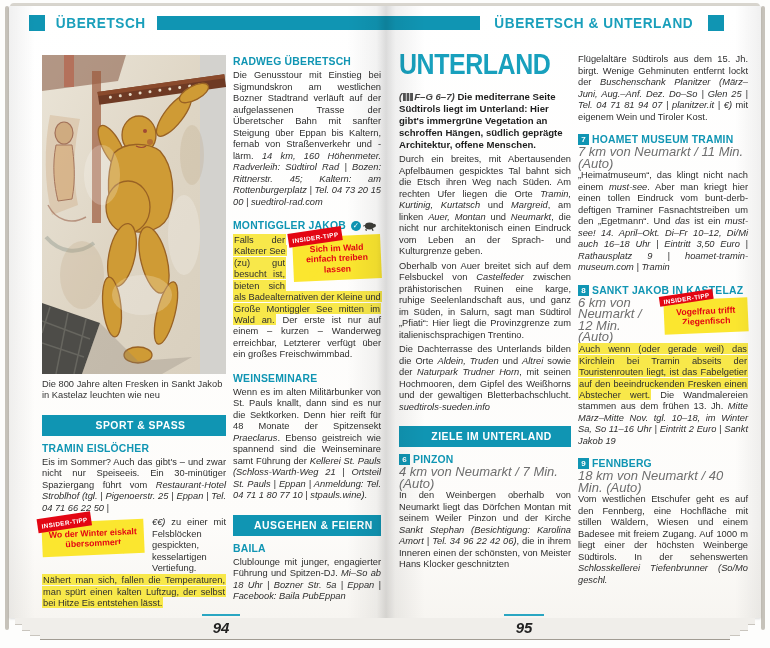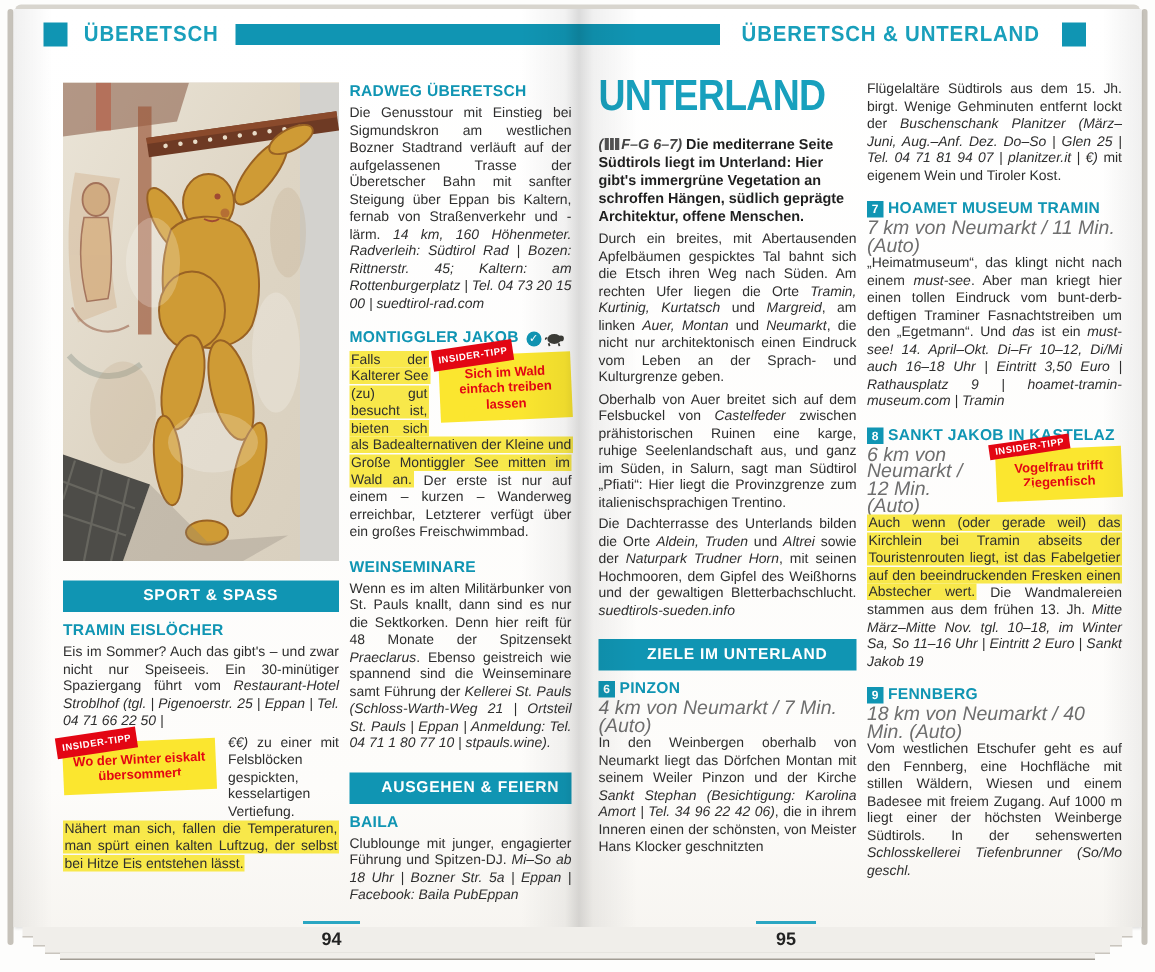--- a/index.html
+++ b/index.html
@@ -60,21 +60,21 @@
   .tip::after{content:"";position:absolute;bottom:-9px;left:13px;width:0;height:0;border:9px solid transparent;border-top:10px solid #fbe62f;border-left-width:3px;border-right-width:6px;transform:skewX(-18deg);}
   .tip.tail-right::after{left:auto;right:15px;transform:skewX(18deg);}
   .tip-label{position:absolute;top:-7px;left:-4px;background:#e30613;color:#fff;font-size:6.3px;font-weight:bold;letter-spacing:.4px;padding:1.5px 4px 1px;transform:rotate(-6deg);white-space:nowrap;}
   .tip-text{color:#e30613;font-weight:bold;font-size:8.7px;line-height:10.3px;text-align:center;}
 
   .ic-check{display:inline-block;width:10px;height:10px;border-radius:50%;background:#1095b3;color:#fff;font-size:7.5px;line-height:10px;text-align:center;font-weight:bold;}
   .mico-wrap{display:inline-flex;gap:2px;align-items:center;margin-left:2px;}
 
   
   .pnline{position:absolute;height:2px;background:#2aa6c2;}
-  .pn{position:absolute;font-weight:bold;font-size:12px;color:#222;text-align:center;width:50px;}
+  .pn{position:absolute;font-weight:bold;font-size:15px;color:#222;text-align:center;width:50px;font-style:italic;}
 
   .clear{clear:both;}
 </style>
 </head>
 <body>
 
 <div class="stage">
   <div class="edge-top"></div>
   <div class="edge-left"></div>
   <div class="edge-right"></div>
@@ -159,20 +159,21 @@
         <g stroke="#6a6962" stroke-width="1.5" opacity=".9">
           <path d="M0 266 L48 284"></path>
             <path d="M0 288 L42 302"></path>
             <path d="M8 252 L0 278"></path>
             <path d="M26 258 L14 319"></path>
             <path d="M44 264 L32 319"></path>
         </g>
         <path d="M58 268 L40 319 L120 319 L150 302 L96 306 Z" fill="#8a8276" opacity=".3"></path>
       </svg>
     </div>
+    <div class="caption">Die 800 Jahre alten Fresken in Sankt Jakob in Kastelaz leuchten wie neu</div>
 
     <div class="bluebox">SPORT &amp; SPASS</div>
     <div class="shead first" style="margin-top:0;">TRAMIN EISLÖCHER</div>
     <div class="body para"><span>Eis im Sommer? Auch das gibt's – und zwar nicht nur Speiseeis. Ein 30-minütiger Spaziergang führt vom </span><span class="seg-i">Restaurant-Hotel Stroblhof (tgl. | Pigenoerstr. 25 | Eppan | Tel. 04 71 66 22 50 |</span></div>
     <div class="body">
       <div class="tipwrap tipwrap-l" style="width:102px;">
         <div class="tip tail-right">
           <div class="tip-label">INSIDER-TIPP</div>
           <div class="tip-text">Wo der Winter eiskalt übersommert</div>
         </div>

